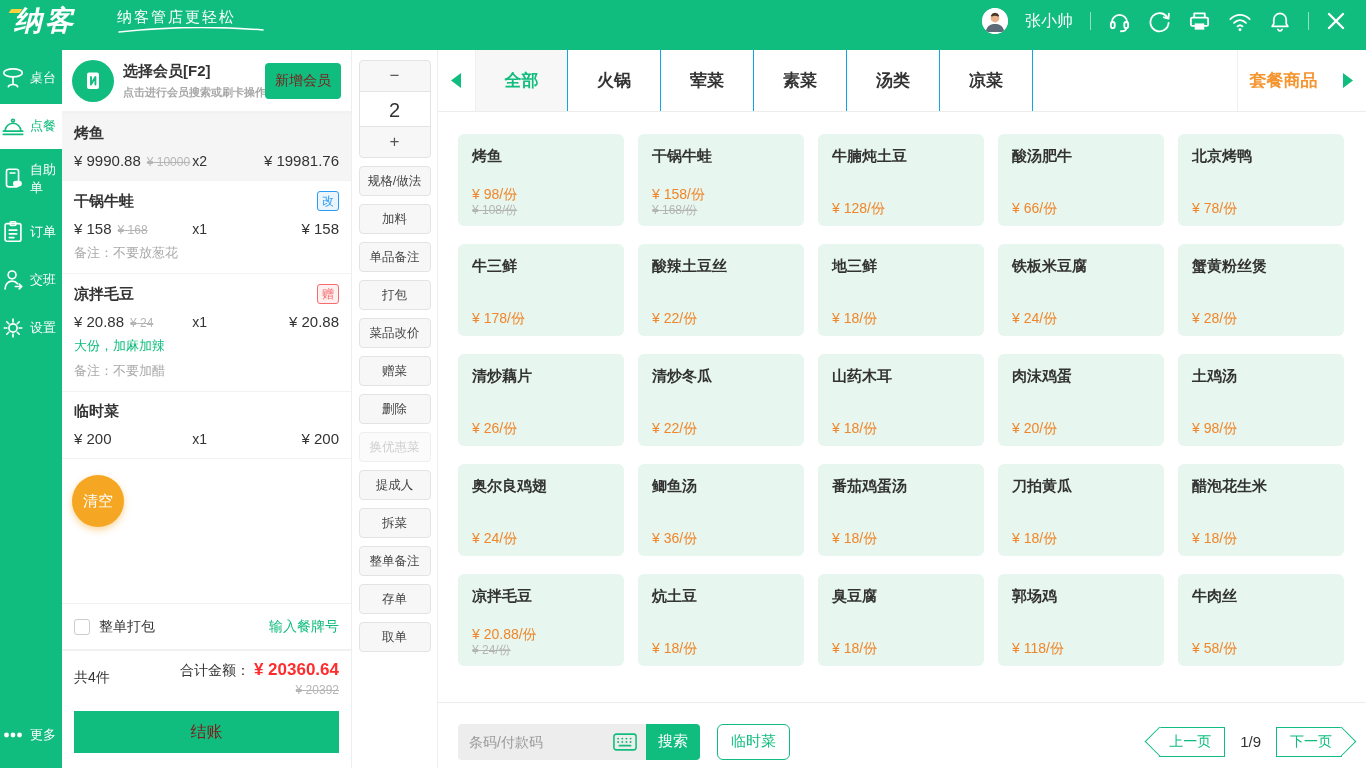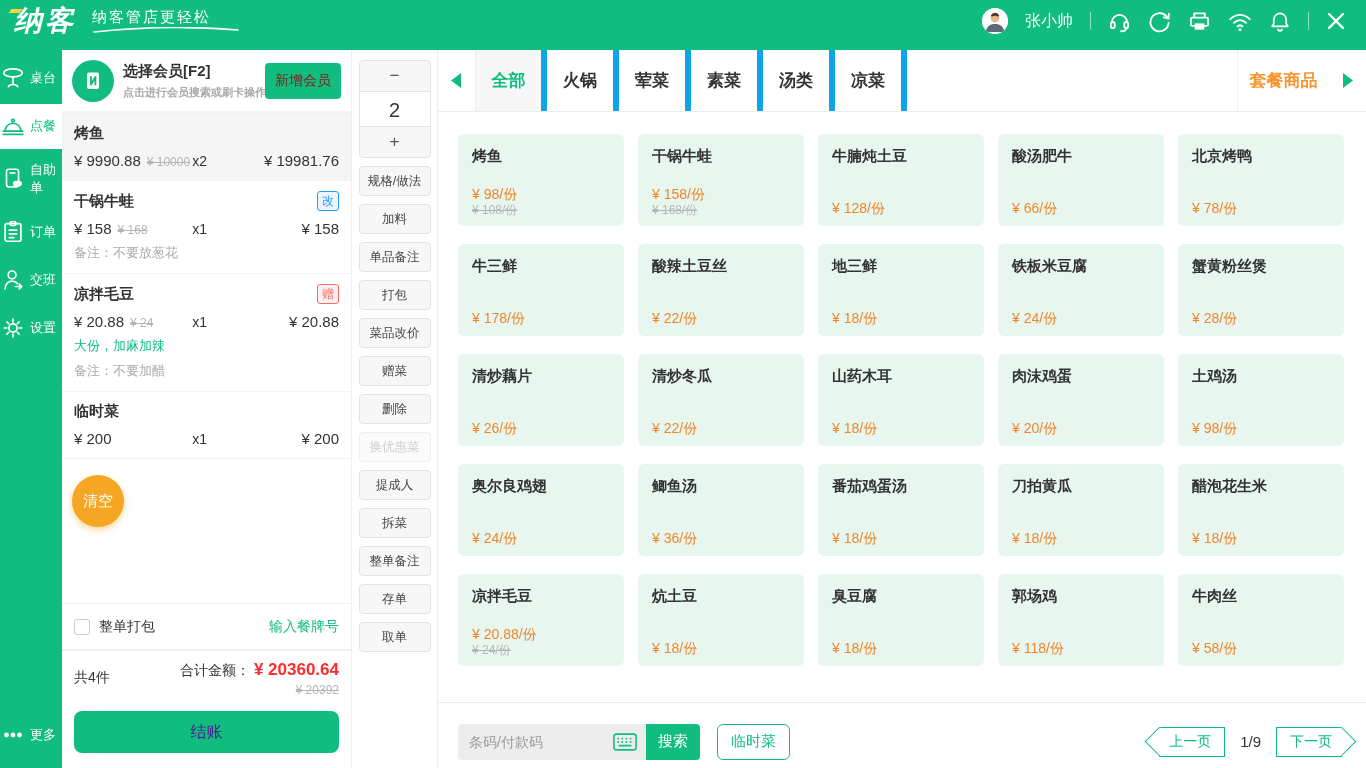--- a/index.html
+++ b/index.html
@@ -5,21 +5,21 @@
   :root{
     --green:#10BD7E; --orange:#F5A623; --price-orange:#F0862B; --red:#FE2C2C;
     --combo-orange:#F5952F; --badge-blue:#2B9CF4; --badge-red:#F56C6C; --card-mint:#E7F6EE;
   }
   *{box-sizing:border-box; margin:0; padding:0;}
   html,body{width:1366px; height:768px; overflow:hidden;}
   body{font-family:"Liberation Sans","DejaVu Sans",sans-serif; background:#fff; display:flex; flex-direction:column;}
   svg{display:block;}
 
   
-  .topbar{height:50px; background:var(--green); display:flex; align-items:center; padding:0 20px 8px 14px; flex:0 0 auto;}
+  .topbar{height:50px; background:var(--green); display:flex; align-items:center; padding:0 20px 8px 14px; flex:0 0 auto;gap:25px;}
   .brand{font-size:28px; font-weight:bold; font-style:italic; color:#fff; letter-spacing:3px; position:relative;}
   .brand .accent{position:absolute; left:-4px; top:7px; width:11px; height:4px; background:#FFD23E; transform:skewX(-35deg);}
   .tagline{margin-left:16px; color:#fff; font-size:15px; position:relative; padding-bottom:7px; letter-spacing:2px;}
   .tagline svg{position:absolute; left:0; bottom:0;}
   .top-right{margin-left:auto; display:flex; align-items:center; gap:17px;}
   .avatar{width:26px; height:26px; border-radius:50%; background:#fff; overflow:hidden;}
   .username{color:#fff; font-size:16px;}
   .tb-divider{width:1px; height:18px; background:rgba(255,255,255,.55);}
   .tb-icon{color:#fff; cursor:pointer;}
 
@@ -65,35 +65,35 @@
   .checkbox{width:16px; height:16px; border:1px solid #ccc; border-radius:3px; background:#fff; cursor:pointer;}
   .pack-label{font-size:14px; color:#333;}
   .table-link{margin-left:auto; font-size:14px; color:var(--green); cursor:pointer;}
   .total-row{border-top:2px solid #f0f0f0; padding:9px 12px 5px; display:flex;}
   .count{font-size:14px; color:#333; margin-top:9px;}
   .total-right{margin-left:auto; text-align:right;}
   .total-line{display:flex; align-items:baseline; gap:4px; justify-content:flex-end;}
   .total-label{font-size:14px; color:#333;}
   .total-amount{font-size:17px; font-weight:bold; color:var(--red);}
   .orig-total{font-size:12px; color:#B5B5B5; text-decoration:line-through; margin-top:3px;}
-  .checkout-btn{flex:0 0 auto; margin:9px 12px 15px; height:42px; background:var(--green); color:#4c1d95; border:none; border-radius:8px; font-size:16px; cursor:pointer;}
+  .checkout-btn{flex:0 0 auto; margin:9px 12px 15px; height:42px; background:var(--green); color:#7f1d1d; border:none; border-radius:0; font-size:16px; cursor:pointer;}
 
   
   .action-col{width:86px; background:#fff; border-right:1px solid #eee; padding-top:10px; overflow:hidden;}
   .qty-group{width:72px; margin:0 auto; border:1px solid #E3E3E3; border-radius:4px; overflow:hidden; text-align:center; background:#F7F7F7;}
   .qty-btn{height:30px; line-height:30px; font-size:17px; color:#555; cursor:pointer;}
   .qty-val{height:36px; line-height:36px; background:#fff; border-top:1px solid #E3E3E3; border-bottom:1px solid #E3E3E3; font-size:20px; color:#333;}
   .act-btn{display:block; width:72px; height:30px; margin:8px auto 0; background:#F7F7F7; border:1px solid #E3E3E3; border-radius:4px; font-size:12.5px; color:#444; cursor:pointer; padding:0;}
   .act-btn.disabled{color:#CFCFCF; background:#FBFBFB; border-color:#EEE; cursor:default;}
 
   
   .right-panel{flex:1; display:flex; flex-direction:column; min-width:0; background:#fff;}
   .tabbar{flex:0 0 62px; display:flex; align-items:stretch; border-bottom:1px solid #ececec;}
   .tab-arrow{width:37px; display:flex; align-items:center; justify-content:center; cursor:pointer;}
-  .tab{width:72px; display:flex; align-items:center; justify-content:center; font-size:17px; font-weight:bold; color:#333; border-right:6px solid #0ea5e9; cursor:pointer;}
+  .tab{width:93px; display:flex; align-items:center; justify-content:center; font-size:17px; font-weight:bold; color:#333; border-right:1px solid #0ea5e9; cursor:pointer;}
   .tab:first-of-type{border-left:1px solid #f0f0f0;}
   .tab.active{background:#F7F7F7; color:var(--green);}
   .tab-spacer{flex:1;}
   .tab-combo{width:92px; display:flex; align-items:center; justify-content:center; font-size:17px; font-weight:bold; color:var(--combo-orange); border-left:1px solid #f0f0f0; cursor:pointer;}
 
   .menu-grid{flex:1; min-height:0; padding:22px 22px 0 20px; display:grid; grid-template-columns:repeat(5,1fr); column-gap:14px; row-gap:18px; align-content:start;}
   .card{height:92px; background:var(--card-mint); border-radius:6px; padding:13px 14px 9px; display:flex; flex-direction:column; cursor:pointer; overflow:hidden;}
   .card-name{font-size:15px; font-weight:bold; color:#333; white-space:nowrap;}
   .card-price{margin-top:auto; font-size:14px; color:var(--price-orange); line-height:1.2;}
   .card-orig{font-size:12px; color:#B5B5B5; text-decoration:line-through; line-height:1.2;}

